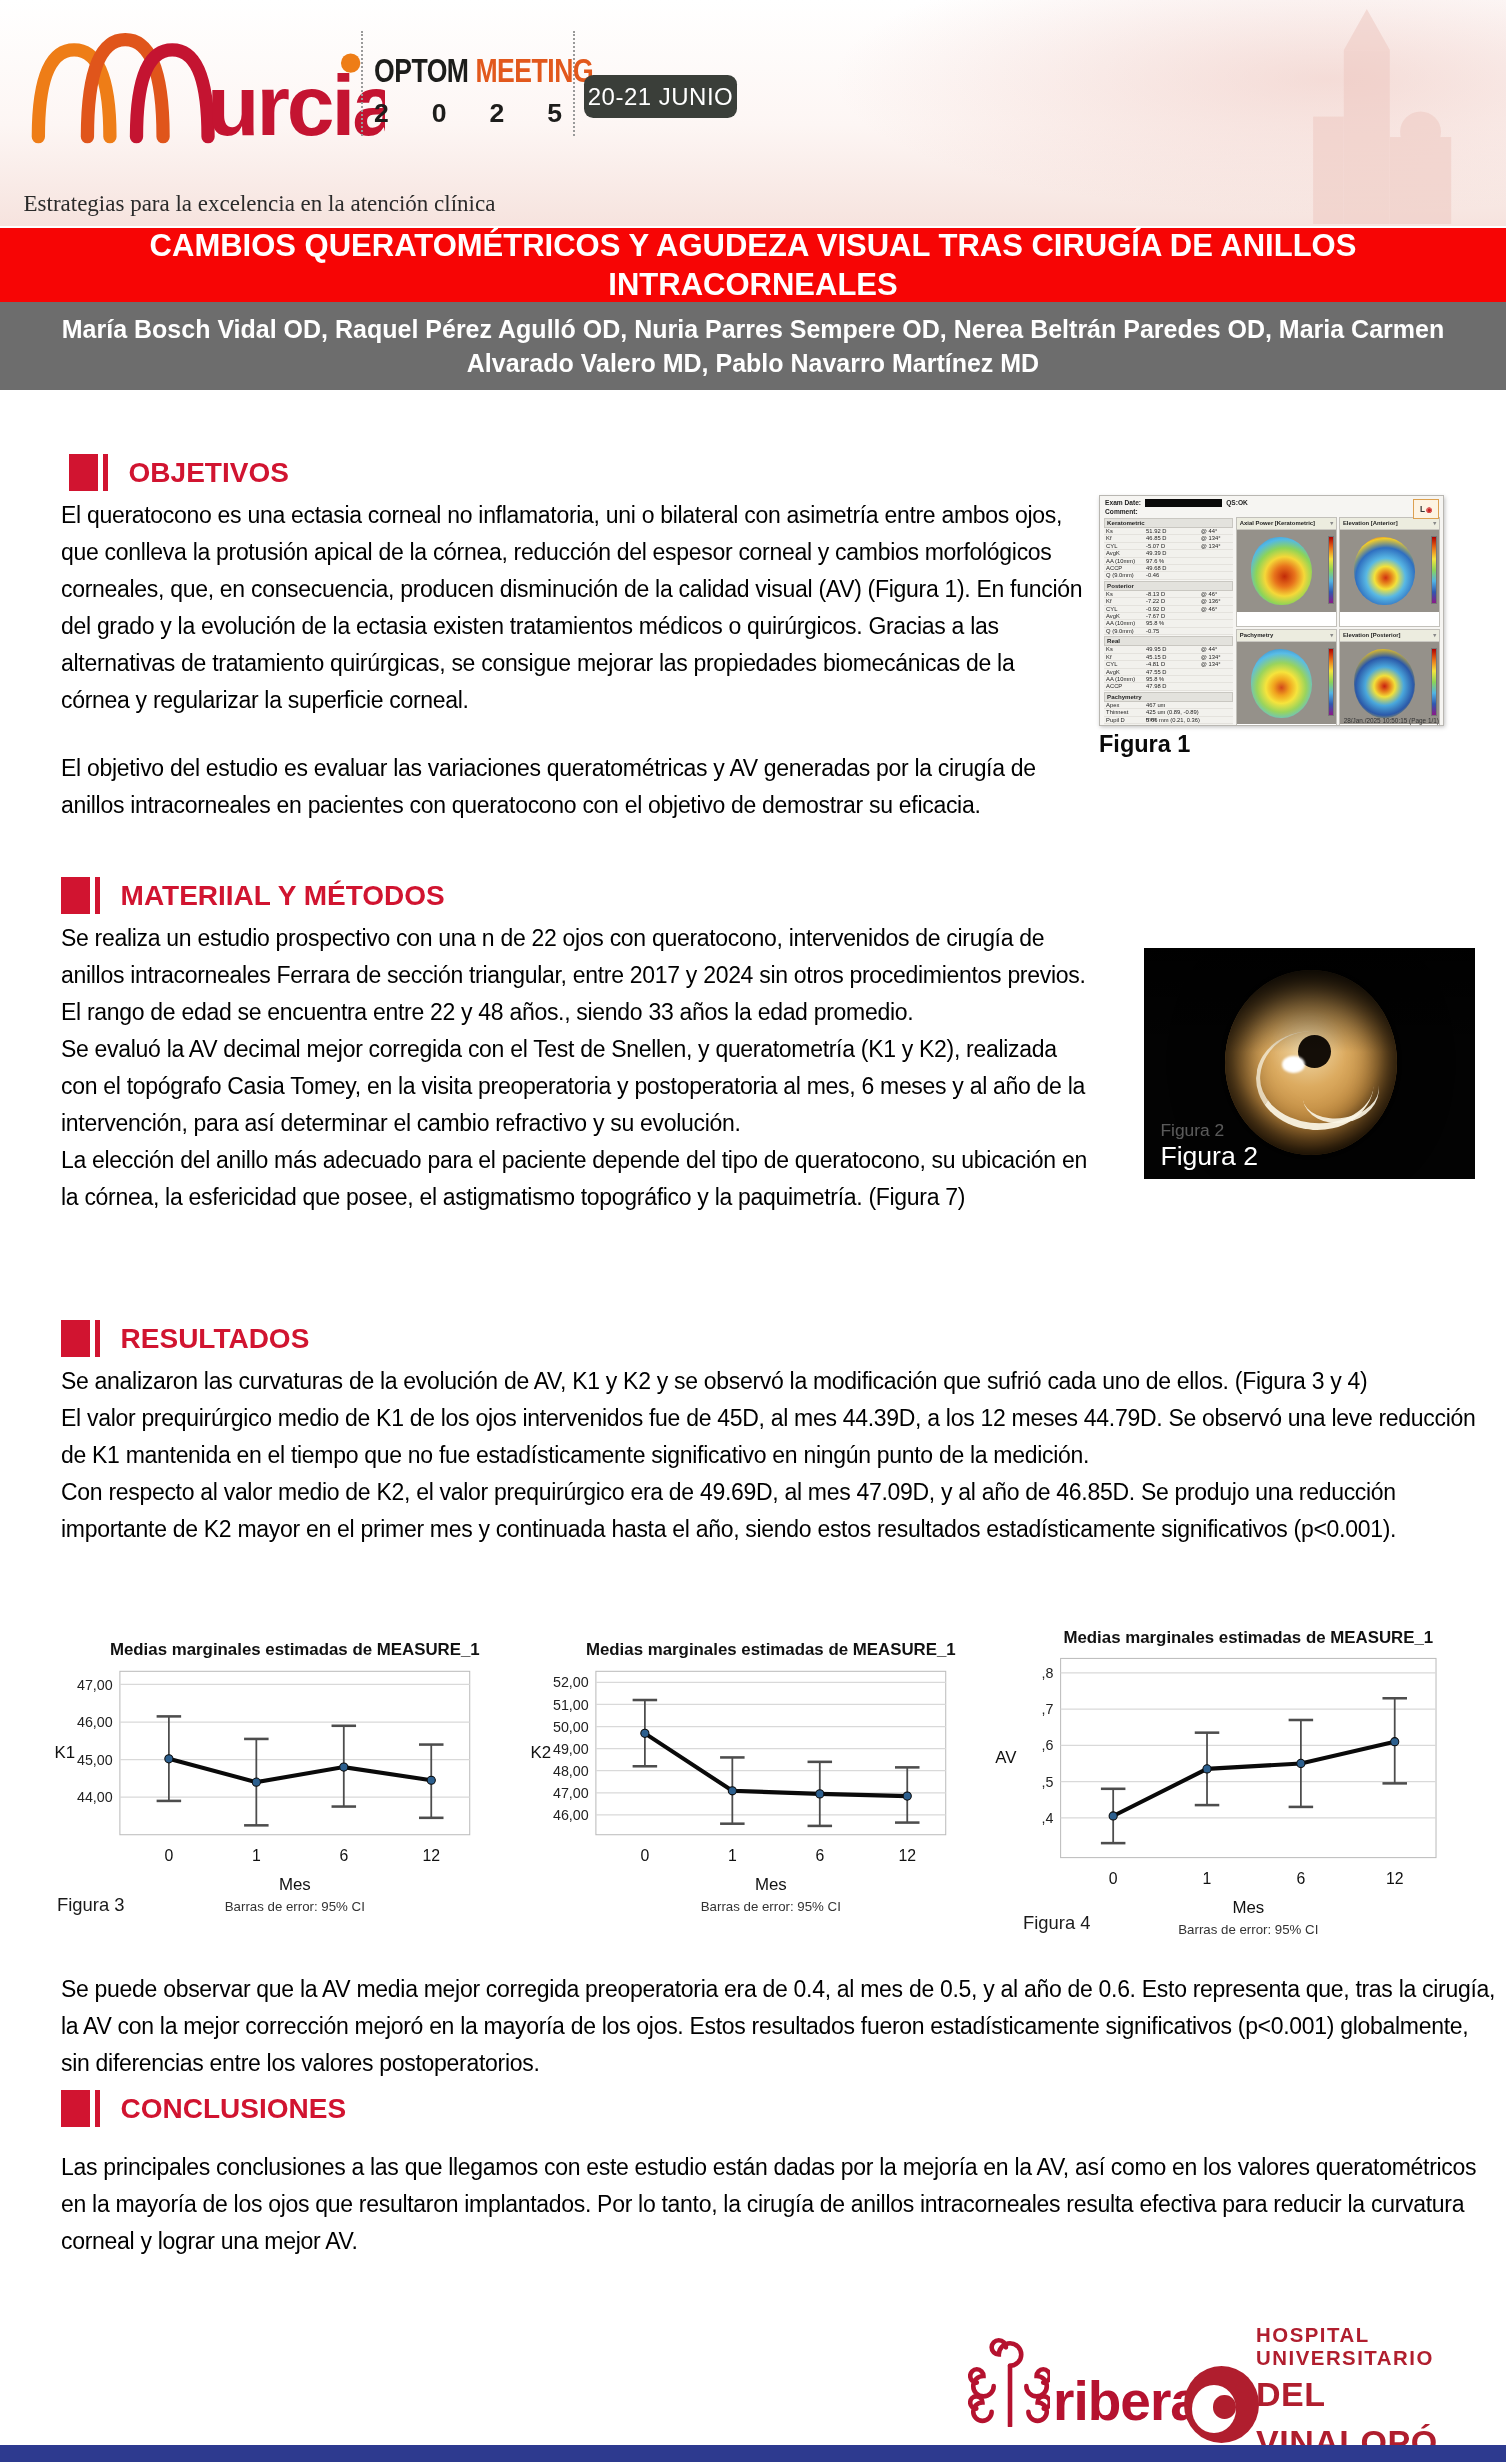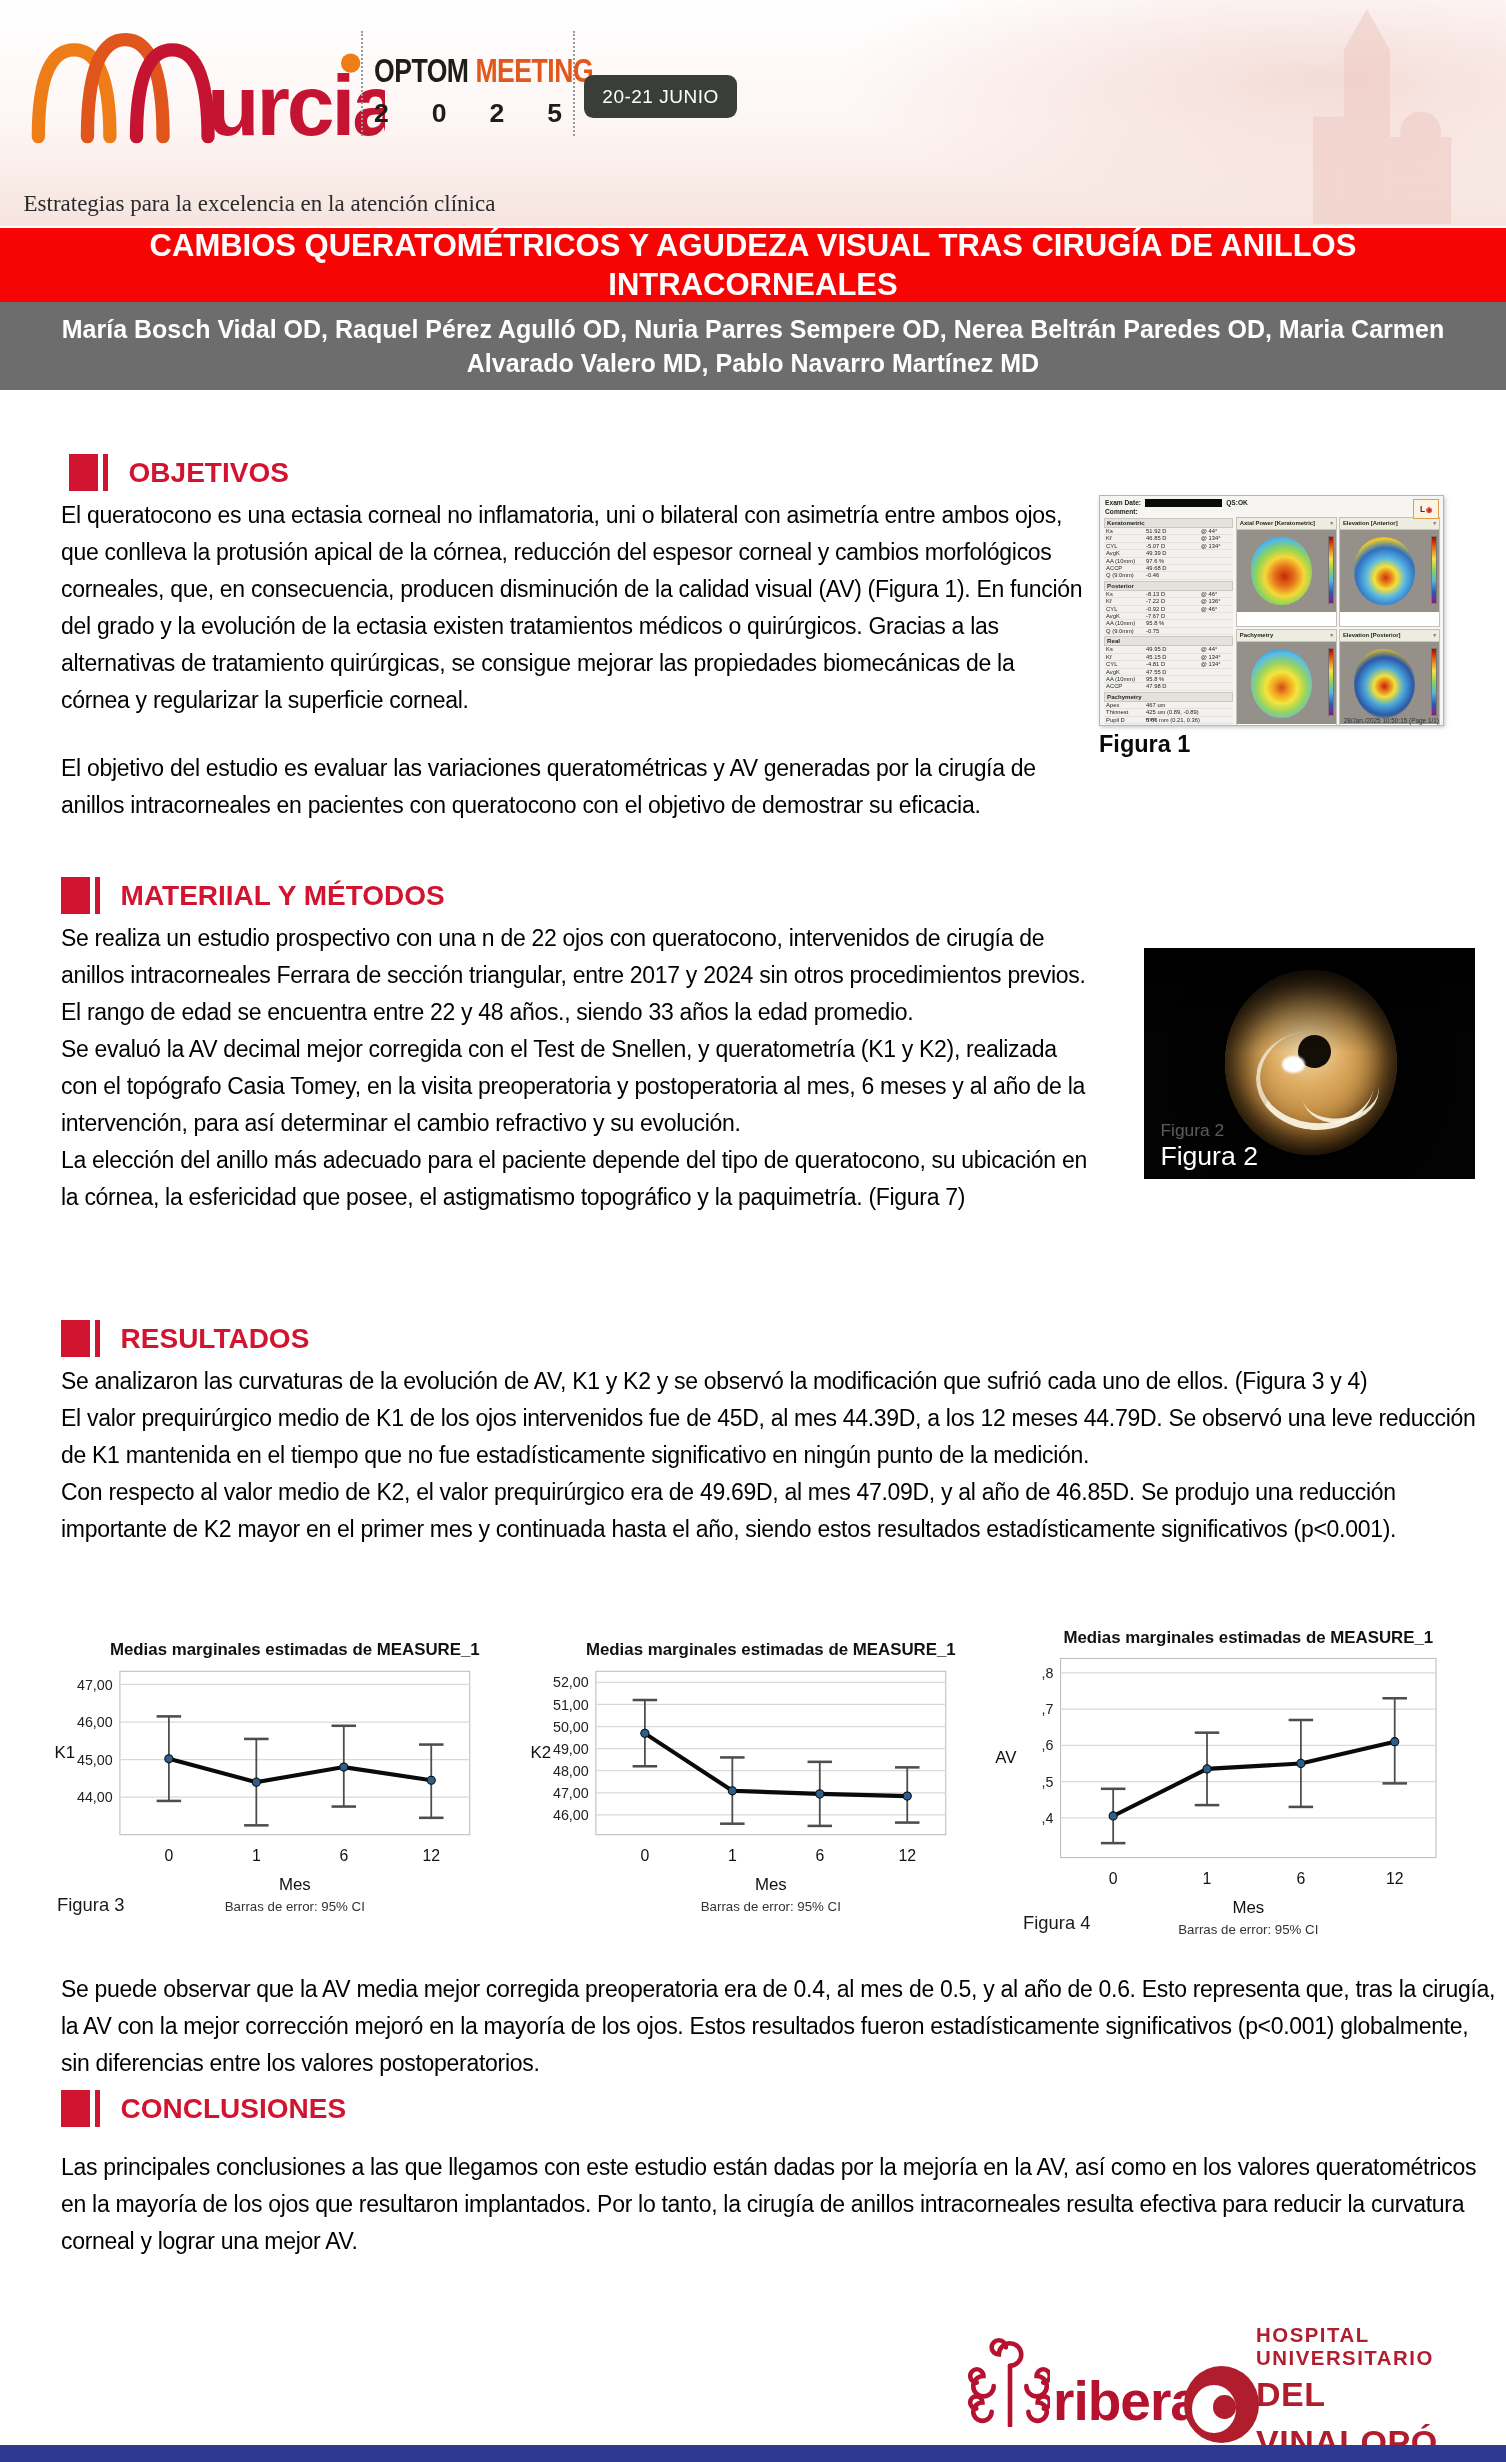--- a/index.html
+++ b/index.html
@@ -14,21 +14,21 @@
   .cathedral{position:absolute;left:1267px;top:4.1px;opacity:.55;}
   .logo-svg{position:absolute;left:26.6px;top:13.3px;}
   .sep-dot{position:absolute;top:31px;height:105px;border-left:2px dotted #9a9a9a;}
   .optom-block{position:absolute;left:374px;top:40px;width:200px;margin-top:12px;}
   .optom-line{font-weight:bold;font-size:26.6px;letter-spacing:-0.5px;transform:scaleY(1.25);transform-origin:top left;white-space:nowrap;}
   .optom-line .optom{color:#1d1d1b;} .optom-line .meeting{color:#e2581c;}
   .year-line{display:flex;justify-content:space-between;width:188px;margin-top:15.3px;
              font-weight:bold;font-size:26.6px;color:#1d1d1b;}
   .pill{position:absolute;left:584px;top:75px;width:153px;height:43px;background:#3a3e39;
         border-radius:9.2px;color:#fff;display:flex;align-items:center;justify-content:center;
-        font-size:19px;letter-spacing:0.5px;}
+        font-size:24px;letter-spacing:0.5px;}
   .head-title{position:absolute;left:22.5px;top:147px;font-family:"Liberation Serif", serif;
         font-weight:bold;font-size:37px;color:#9e1b2e;letter-spacing:0.5px;white-space:nowrap;}
   .head-sub{position:absolute;left:23.5px;top:191px;font-family:"Liberation Serif", serif;
         font-size:23px;color:#2b2b2b;}
 
   
   .band-red{position:absolute;left:0;top:228px;width:1506px;height:74px;background:#f70505;
         display:flex;flex-direction:column;align-items:center;justify-content:space-between;}
   .band-red div{color:#fff;font-weight:bold;font-size:31px;line-height:35px;text-align:center;}
   .band-gray{position:absolute;left:0;top:302px;width:1506px;height:88px;background:#6d6d6d;

